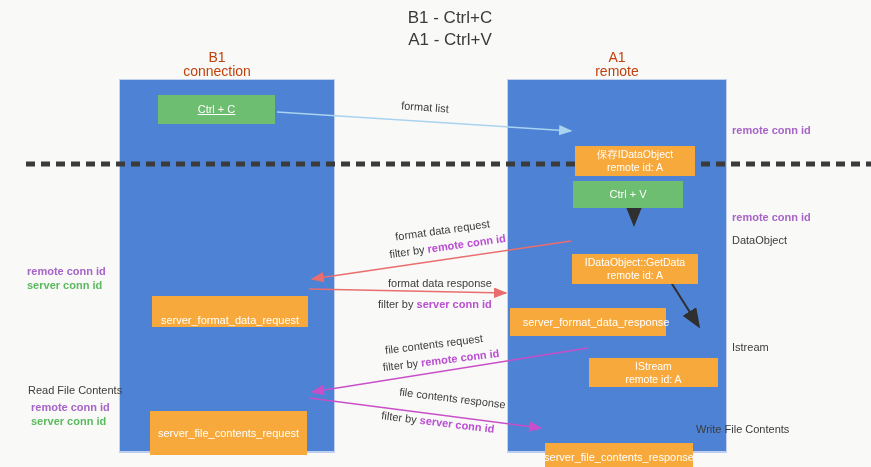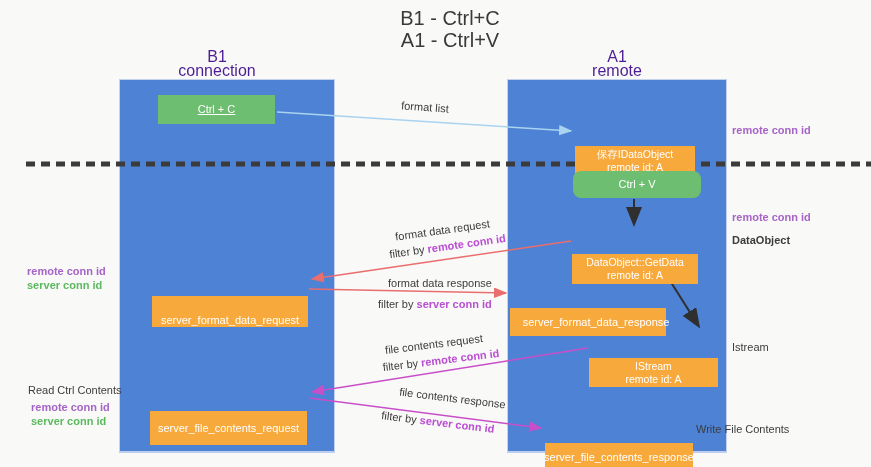--- a/index.html
+++ b/index.html
@@ -1,44 +1,44 @@
 <!DOCTYPE html>
 <html><head>
 <meta charset="utf-8">
 <style>
   * { margin:0; padding:0; box-sizing:border-box; }
   body { background:#f9f9f8; font-family:"Liberation Sans", sans-serif; }
   .canvas { position:relative; width:871px; height:467px; background:#f9f9f8; overflow:hidden; }
 
   .title { position:absolute; left:340px; top:7px; width:220px; text-align:center;
-           font-size:20px; color:#3a3a3a; line-height:22px; }
+           font-size:17px; color:#3a3a3a; line-height:22px; }
 
-  .col-header { position:absolute; text-align:center; font-size:16px; color:#4c1d95; line-height:14px; }
+  .col-header { position:absolute; text-align:center; font-size:14px; color:#c2410c; line-height:14px; }
   .col-header.left { left:157px; top:50px; width:120px; }
   .col-header.right { left:557px; top:50px; width:120px; }
 
   .lifeline { position:absolute; background:#4e82d4; border:1px solid #c4d2ef; border-bottom:2px solid #bccdee; z-index:1; }
   .lifeline.left { left:119px; top:79px; width:216px; height:374px; }
   .lifeline.right { left:507px; top:79px; width:220px; height:374px; }
 
   svg.overlay { position:absolute; left:0; top:0; z-index:2; }
 
   .node { position:absolute; z-index:3; display:flex; flex-direction:column; justify-content:center;
           align-items:center; text-align:center; color:#ffffff; font-size:11px; line-height:13px; }
   .node.green { background:#6dbe71; }
   .node.orange { background:#f7a93c;margin-top:28px; }
 
   .n-ctrl-c { left:158px; top:95px; width:117px; height:29px;text-decoration:underline; }
   .n-save   { left:575px; top:118px; width:120px; height:30px; font-size:10.5px; }
-  .n-ctrl-v { left:573px; top:171px; width:128px; height:27px;border-radius:8px; }
+  .n-ctrl-v { left:573px; top:181px; width:110px; height:27px; }
   .n-getdata{ left:572px; top:226px; width:126px; height:30px; font-size:10.5px; }
   .n-sfdreq { left:152px; top:268px; width:156px; height:31px;justify-content:flex-end; }
   .n-sfdresp{ left:510px; top:280px; width:156px; height:28px;padding-left:16px; }
   .n-istream{ left:589px; top:330px; width:129px; height:29px; font-size:10.5px; }
-  .n-sfcreq { left:150px; top:383px; width:157px; height:34px; }
+  .n-sfcreq { left:150px; top:383px; width:157px; height:44px; }
   .n-sfcresp{ left:545px; top:415px; width:148px; height:28px; }
 
   .alabel { position:absolute; z-index:4; font-size:11px; color:#3c3c3c; text-align:center; white-space:nowrap; }
   .purple-inline { color:#bb4ed3; font-weight:bold; }
   .l-formatlist { left:370px; top:101px; width:110px; transform:rotate(4deg); }
   .l-fdreq   { left:385px; top:224px; width:115px; transform:rotate(-8deg); }
   .l-fdreq-f { left:385px; top:240px; width:125px; transform:rotate(-8deg); }
   .l-fdresp  { left:388px; top:277px; width:100px; }
   .l-fdresp-f{ left:378px; top:298px; width:110px; }
   .l-fcreq   { left:383px; top:338px; width:102px; transform:rotate(-7deg); }
@@ -46,21 +46,21 @@
   .l-fcresp  { left:395px; top:392px; width:115px; transform:rotate(7deg); }
   .l-fcresp-f{ left:378px; top:416px; width:120px; transform:rotate(7deg); }
 
   .side { position:absolute; z-index:4; font-size:11px; white-space:nowrap; }
   .side.black { color:#3c3c3c; }
   .side.purple { color:#a764c8; font-weight:bold; }
   .side.green { color:#5bb95e; font-weight:bold; }
 
   .s-r-remote1 { left:732px; top:124px; }
   .s-r-remote2 { left:732px; top:211px; }
-  .s-r-dataobject { left:732px; top:234px;font-weight:bold; }
+  .s-r-dataobject { left:732px; top:234px; }
   .s-r-istream { left:732px; top:341px; }
   .s-r-write { left:696px; top:423px; }
   .s-l-remote1 { left:27px; top:265px; }
   .s-l-server1 { left:27px; top:279px; }
   .s-l-read { left:28px; top:384px; }
   .s-l-remote2 { left:31px; top:401px; }
   .s-l-server2 { left:31px; top:415px; }
 </style>
 </head>
 <body>
@@ -124,21 +124,21 @@
   <div class="node orange n-save">
     <div>保存IDataObject</div>
     <div>remote id: A</div>
   </div>
 
   <div class="node green n-ctrl-v">
     <div>Ctrl + V</div>
   </div>
 
   <div class="node orange n-getdata">
-    <div>DataObject::GetData</div>
+    <div>IDataObject::GetData</div>
     <div>remote id: A</div>
   </div>
 
   <div class="node orange n-sfdreq">
     <div>server_format_data_request</div>
   </div>
 
   <div class="node orange n-sfdresp">
     <div>server_format_data_response</div>
   </div>
@@ -171,17 +171,17 @@
   <div class="alabel l-fcresp-f"><span>filter by</span> <span class="purple-inline">server conn id</span></div>
 
   <div class="side purple s-r-remote1">remote conn id</div>
   <div class="side purple s-r-remote2">remote conn id</div>
   <div class="side black s-r-dataobject">DataObject</div>
   <div class="side black s-r-istream">Istream</div>
   <div class="side black s-r-write">Write File Contents</div>
 
   <div class="side purple s-l-remote1">remote conn id</div>
   <div class="side green s-l-server1">server conn id</div>
-  <div class="side black s-l-read">Read Ctrl Contents</div>
+  <div class="side black s-l-read">Read File Contents</div>
   <div class="side purple s-l-remote2">remote conn id</div>
   <div class="side green s-l-server2">server conn id</div>
 
 </div>
 
 </body></html>

